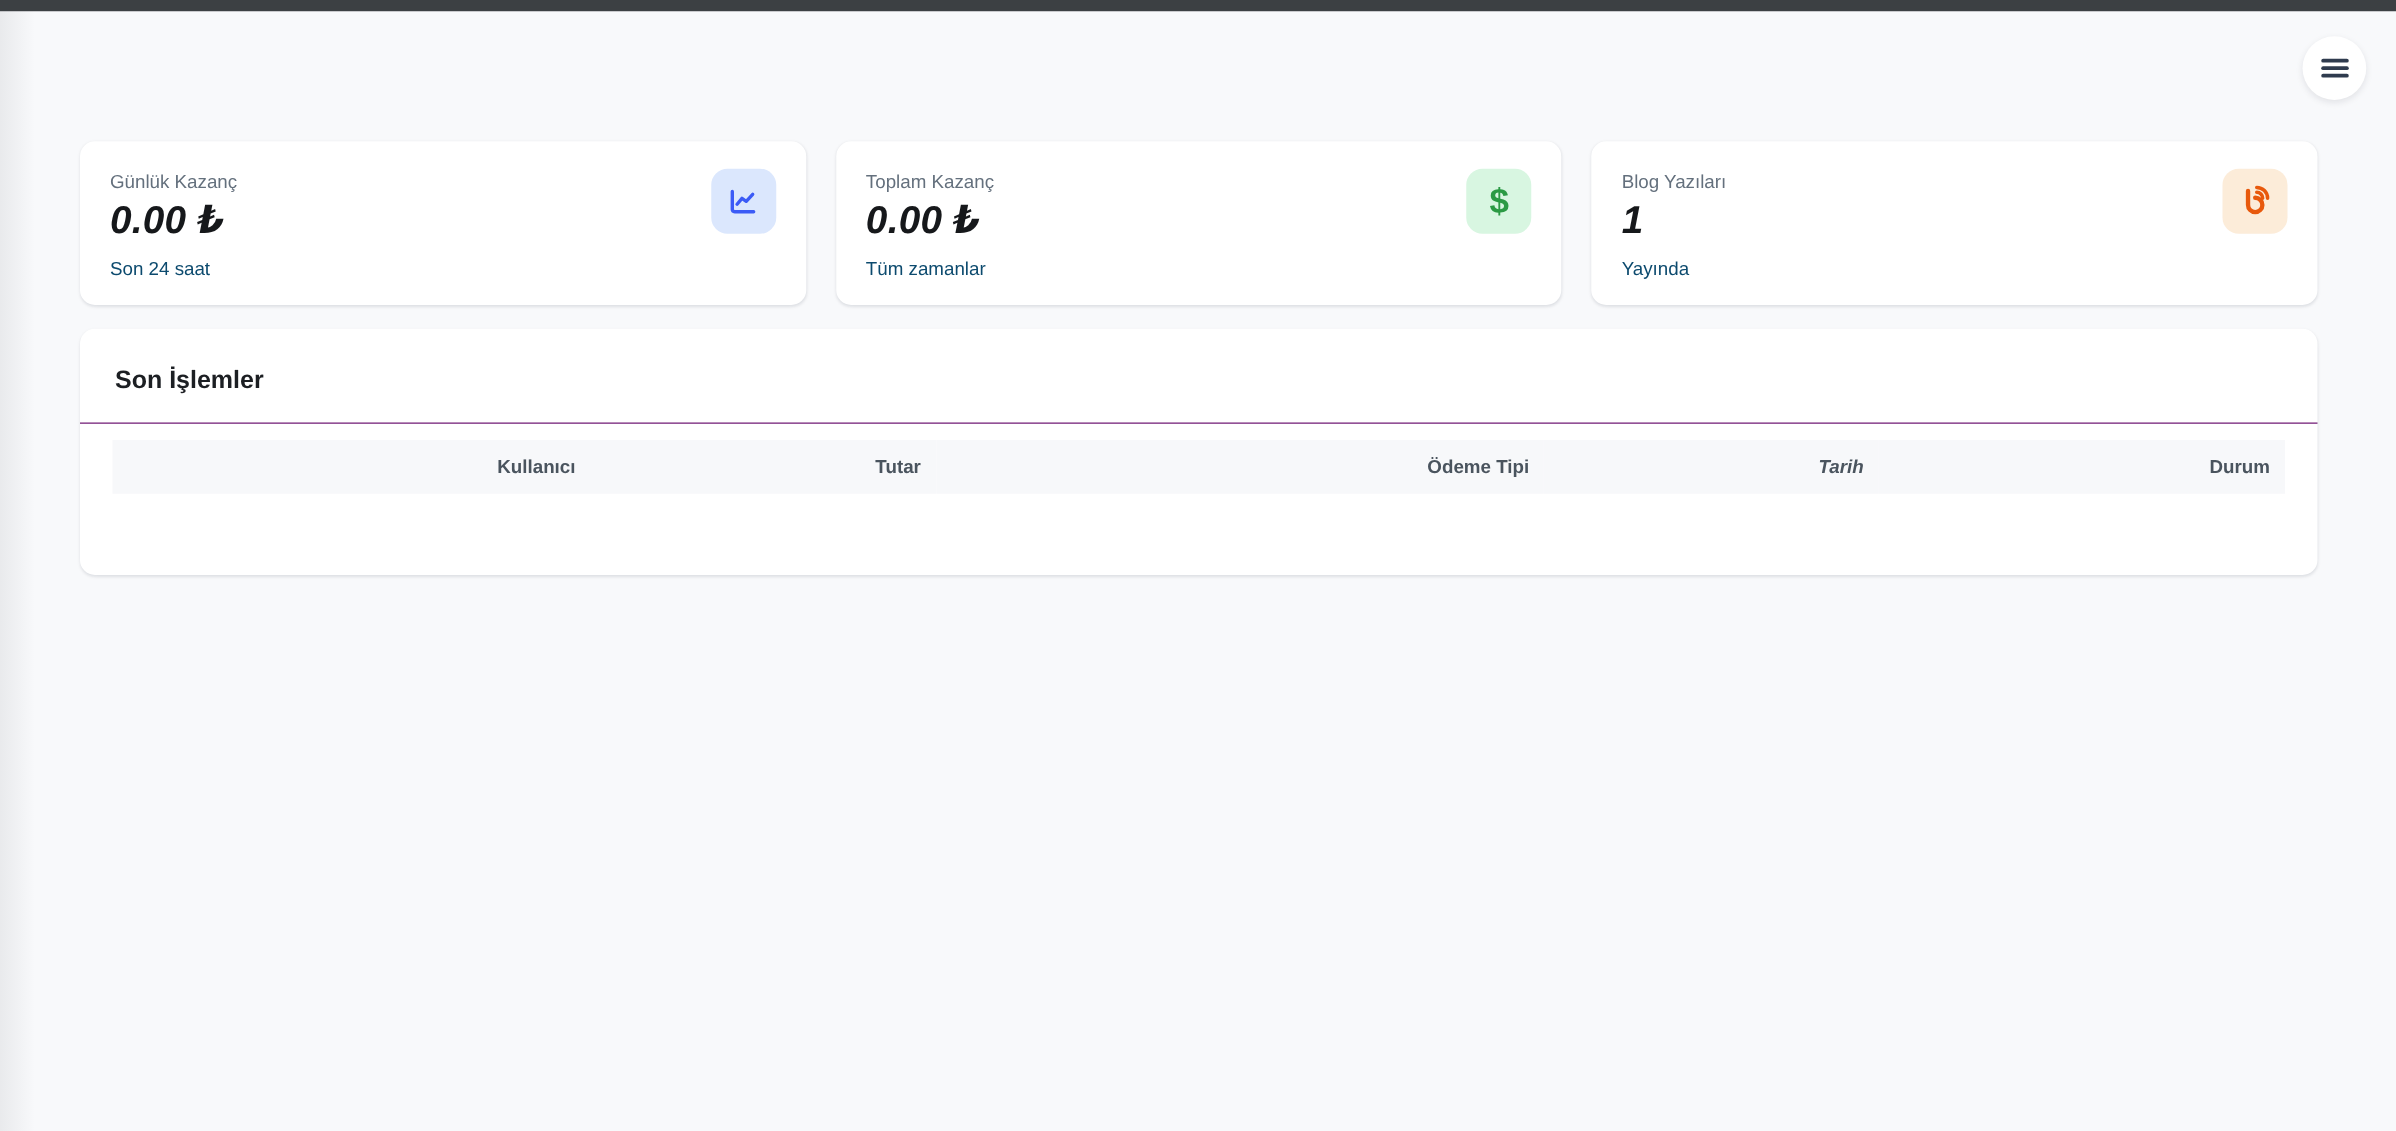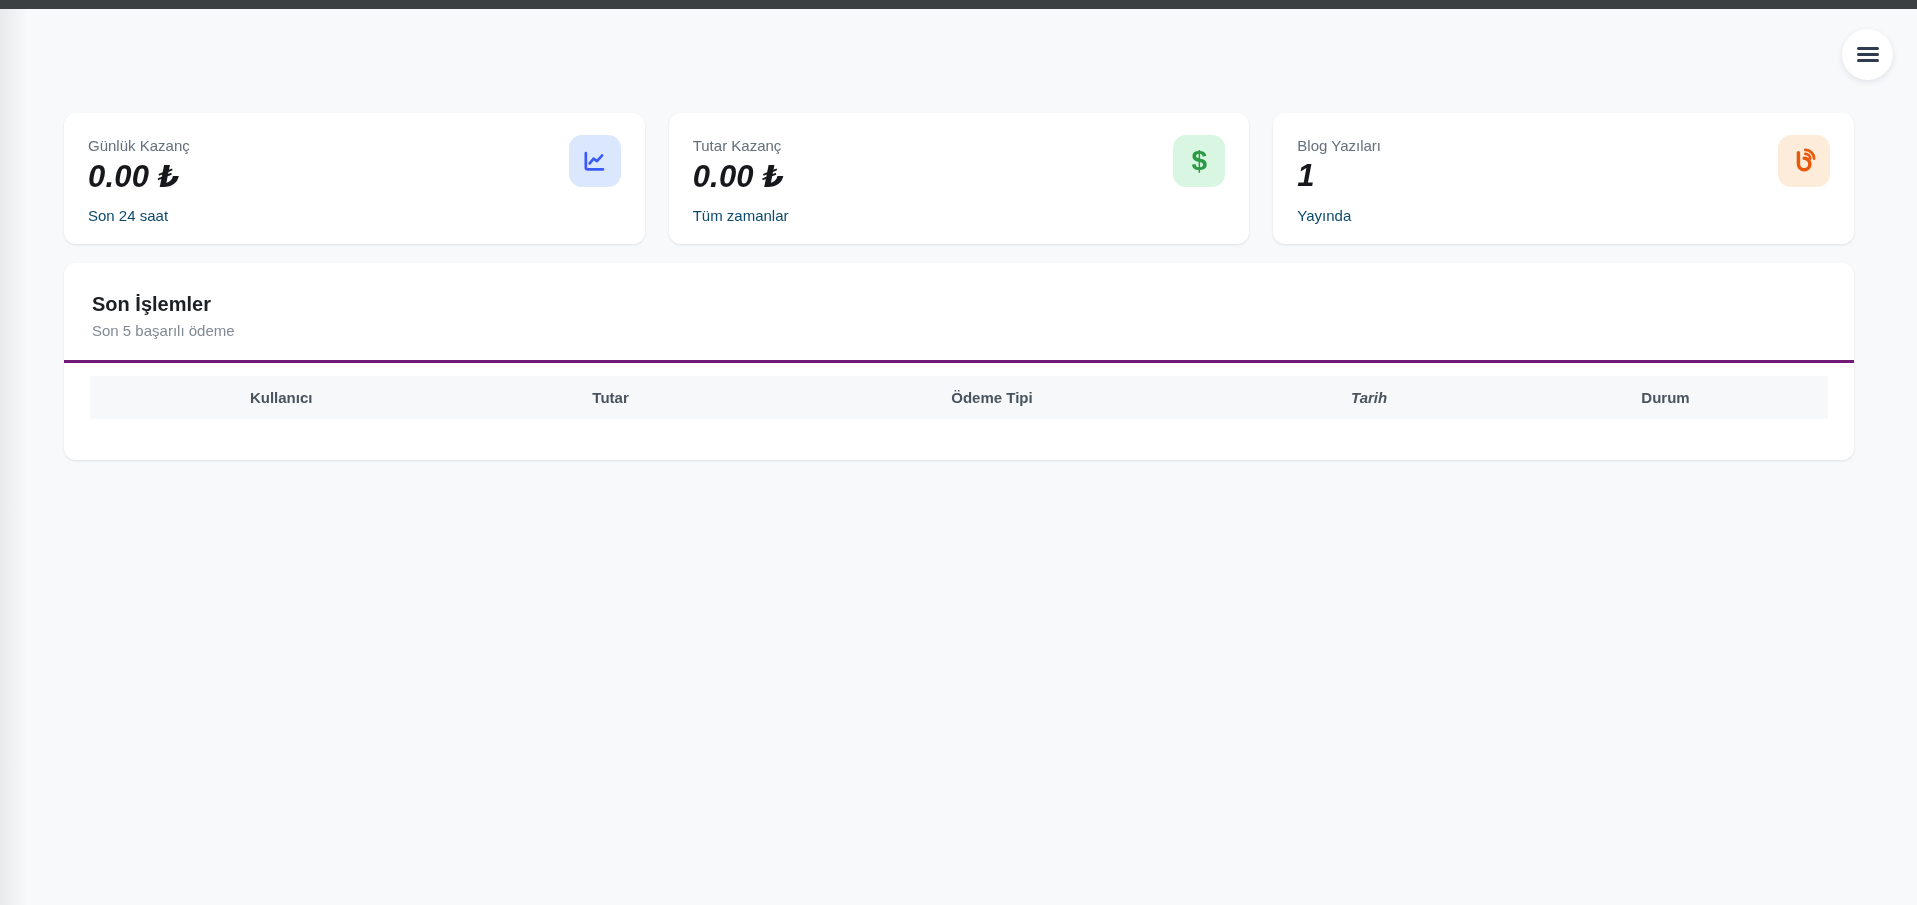--- a/index.html
+++ b/index.html
@@ -48,27 +48,27 @@
   .stat-icon.c3 { background: #f3e6fc; color: #9333ea; }
   .stat-icon.c4 { background: #fcecd9; color: #e8590c; }
   .stat-icon.c5 { background: #fcdfe1; color: #e03131; }
   .dollar-glyph { font-size: 28px; font-weight: 700; line-height: 1; }
 
   .transactions-card {
     position: absolute; top: 263px; left: 64px; right: 63px; height: 197px;
     background: #ffffff; border-radius: 12px;
     box-shadow: 0 1px 2px rgba(16,24,40,0.04), 0 1px 3px rgba(16,24,40,0.07);
   }
-  .transactions-head { padding: 29px 28px 21px; border-bottom: 3px solid #701a75; }
+  .transactions-head { padding: 29px 28px 21px; border-bottom: 1px solid #701a75; }
   .transactions-title { font-size: 20px; font-weight: 700; color: #1c1f23; line-height: 25px; }
   .transactions-sub { font-size: 15px; color: #808a94; margin-top: 5px; }
   .table-wrap { padding: 13px 26px 0; }
   .tx-table { width: 100%; border-collapse: collapse; table-layout: fixed; }
   .tx-table th {
-    background: #f7f8fa; height: 43px; text-align: center;
+    background: #f7f8fa; height: 43px; text-align: right;
     font-size: 15px; font-weight: 600; color: #4a545e;
     padding: 0 12px; vertical-align: middle;
   }
   .tx-table th:nth-child(1) { width: 22%; }
   .tx-table th:nth-child(2) { width: 15.9%; }
   .tx-table th:nth-child(3) { width: 28%; }
   .tx-table th:nth-child(4) { width: 15.4%; font-style: italic; }
   .tx-table th:nth-child(5) { width: 18.7%; }
 </style>
 </head>
@@ -93,21 +93,21 @@
     <div class="stat-sub">Son 24 saat</div>
     <div class="stat-icon c1">
       <svg width="27" height="27" viewBox="0 0 24 24" fill="none" stroke="currentColor" stroke-width="2.4" stroke-linecap="round" stroke-linejoin="round">
         <path d="M4.3 4.6v12.7a1.7 1.7 0 0 0 1.7 1.7h13.5"></path>
         <path d="M7.7 13.7l3.5-4.2 3 2.1 4.6-5"></path>
       </svg>
     </div>
   </div>
 
   <div class="stat-card">
-    <div class="stat-title">Tutar Kazanç</div>
+    <div class="stat-title">Toplam Kazanç</div>
     <div class="stat-value">0.00 ₺</div>
     <div class="stat-sub">Tüm zamanlar</div>
     <div class="stat-icon c2">
       <span class="dollar-glyph">$</span>
     </div>
   </div>
 
 
   <div class="stat-card">
     <div class="stat-title">Blog Yazıları</div>
@@ -121,21 +121,20 @@
       </svg>
     </div>
   </div>
 
 
 </div>
 
 <div class="transactions-card">
   <div class="transactions-head">
     <div class="transactions-title">Son İşlemler</div>
-    <div class="transactions-sub">Son 5 başarılı ödeme</div>
   </div>
   <div class="table-wrap">
     <table class="tx-table">
       <thead>
         <tr>
           <th>Kullanıcı</th>
           <th>Tutar</th>
           <th>Ödeme Tipi</th>
           <th>Tarih</th>
           <th>Durum</th>

